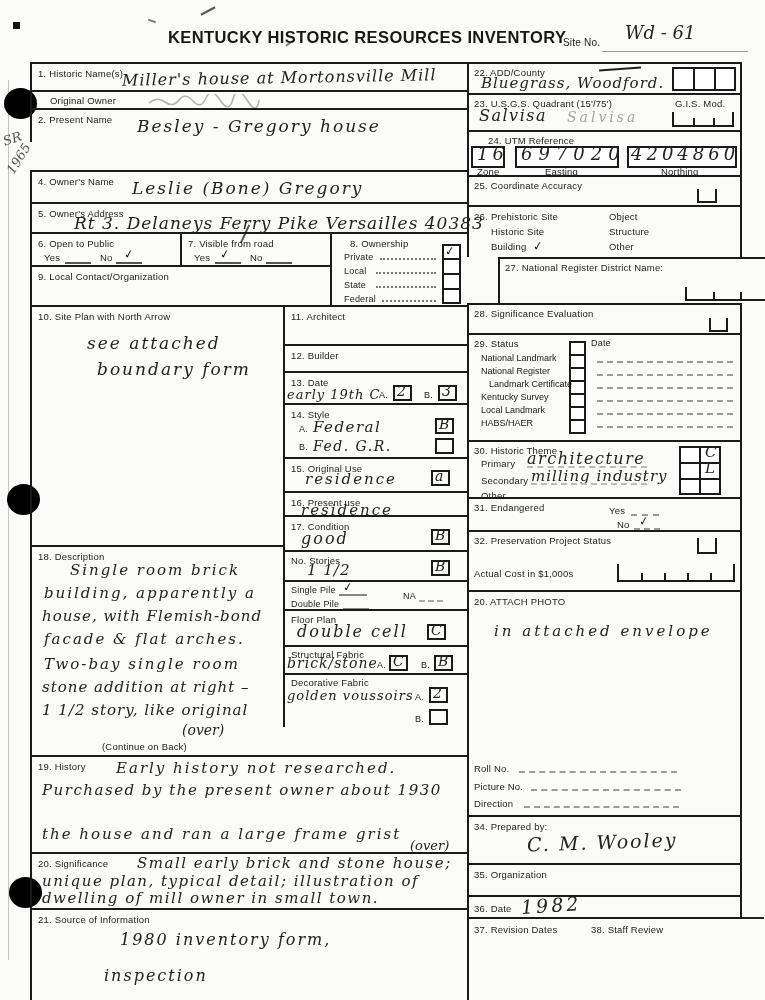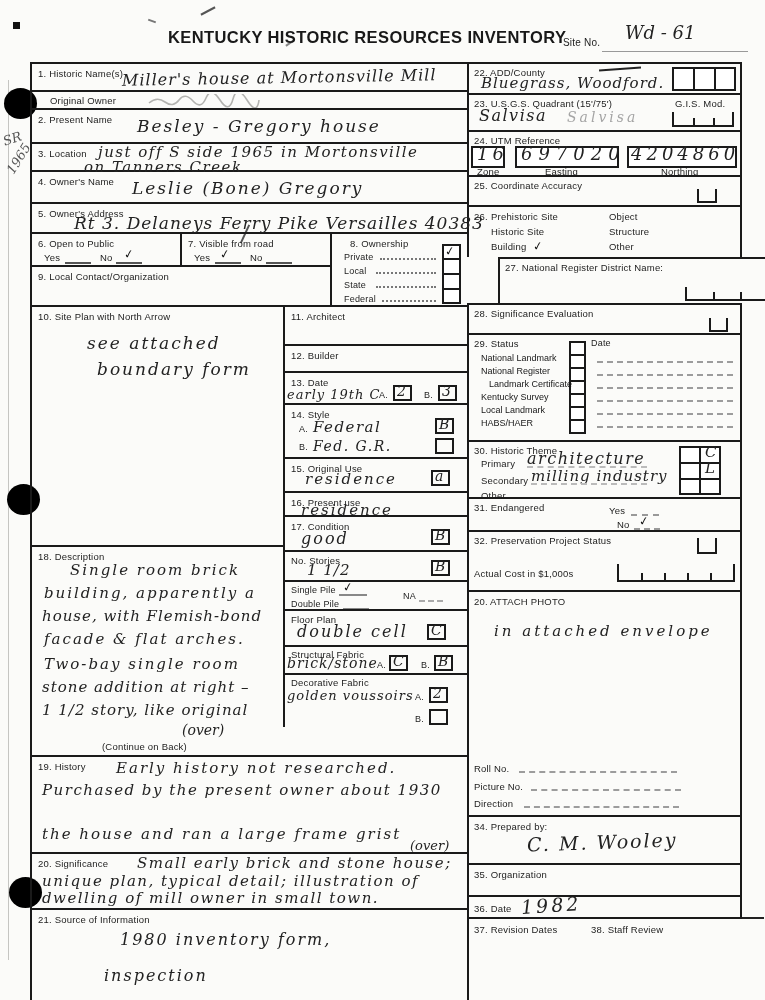--- a/index.html
+++ b/index.html
@@ -60,25 +60,20 @@
     <svg class="scribble" style="left:115px;top:30px;" width="160" height="14" viewBox="0 0 160 14">
       <path d="M2,9 q8,-7 16,-1 t14,-2 t14,1 t13,-3 t14,2 t13,-1 t14,1 t12,0" fill="none" stroke="#b3b3b0" stroke-width="1.6"></path>
     </svg>
   </div>
 
   <div class="fb" style="left:30px;top:108px;width:437px;height:34px;">
     <span class="lbl" style="left:6px;top:4px;">2. Present Name</span>
     <span class="hw" style="left:105px;top:8px;font-size:17px;letter-spacing:2px;">Besley - Gregory house</span>
   </div>
 
-  <div class="fb" style="left:30px;top:142px;width:437px;height:28px;">
-    <span class="lbl" style="left:6px;top:4px;">3. Location</span>
-    <span class="hw" style="left:66px;top:1px;font-size:15px;letter-spacing:1.5px;z-index:3;">just off S side 1965 in Mortonsville</span>
-    <span class="hw" style="left:52px;top:16px;font-size:15px;letter-spacing:1.5px;z-index:3;">on Tanners Creek</span>
-  </div>
 
   <div class="fb" style="left:30px;top:170px;width:437px;height:32px;">
     <span class="lbl" style="left:6px;top:4px;">4. Owner's Name</span>
     <span class="hw" style="left:100px;top:8px;font-size:17px;letter-spacing:2px;">Leslie (Bone) Gregory</span>
   </div>
 
   <div class="fb" style="left:30px;top:202px;width:437px;height:30px;">
     <span class="lbl" style="left:6px;top:4px;">5. Owner's Address</span>
     <span class="hw" style="left:42px;top:11px;font-size:17px;letter-spacing:1px;z-index:3;">Rt 3. Delaneys Ferry Pike   Versailles 40383</span>
   </div>
@@ -281,21 +276,21 @@
     <span class="lbl" style="left:206px;top:3px;">G.I.S. Mod.</span>
     <span class="hw" style="left:10px;top:13px;font-size:16px;letter-spacing:1.5px;">Salvisa</span>
     <span class="hw faint" style="left:98px;top:15px;font-size:14px;letter-spacing:3px;">Salvisa</span>
     <div class="tickbox" style="left:203px;top:17px;width:62px;height:15px;border-top:none;">
       <div class="tick" style="left:19px;"></div>
       <div class="tick" style="left:39px;"></div>
     </div>
   </div>
 
   <div class="fb br" style="left:467px;top:130px;width:275px;height:45px;">
-    <span class="lbl" style="left:5px;top:3px;">24. UTM Reference</span>
+    <span class="lbl" style="left:19px;top:3px;">24. UTM Reference</span>
     <div class="obox" style="left:2px;top:14px;width:34px;height:22px;border-width:2px;"></div>
     <span class="hw" style="left:8px;top:13px;font-size:18px;letter-spacing:4px;">16</span>
     <div class="obox" style="left:46px;top:14px;width:104px;height:22px;"></div>
     <span class="hw" style="left:52px;top:13px;font-size:18px;letter-spacing:6px;">697020</span>
     <div class="obox" style="left:158px;top:14px;width:110px;height:22px;"></div>
     <span class="hw" style="left:162px;top:13px;font-size:18px;letter-spacing:4px;">4204860</span>
     <span class="lbl" style="left:8px;top:34px;">Zone</span>
     <span class="lbl" style="left:76px;top:34px;">Easting</span>
     <span class="lbl" style="left:192px;top:34px;">Northing</span>
   </div>

